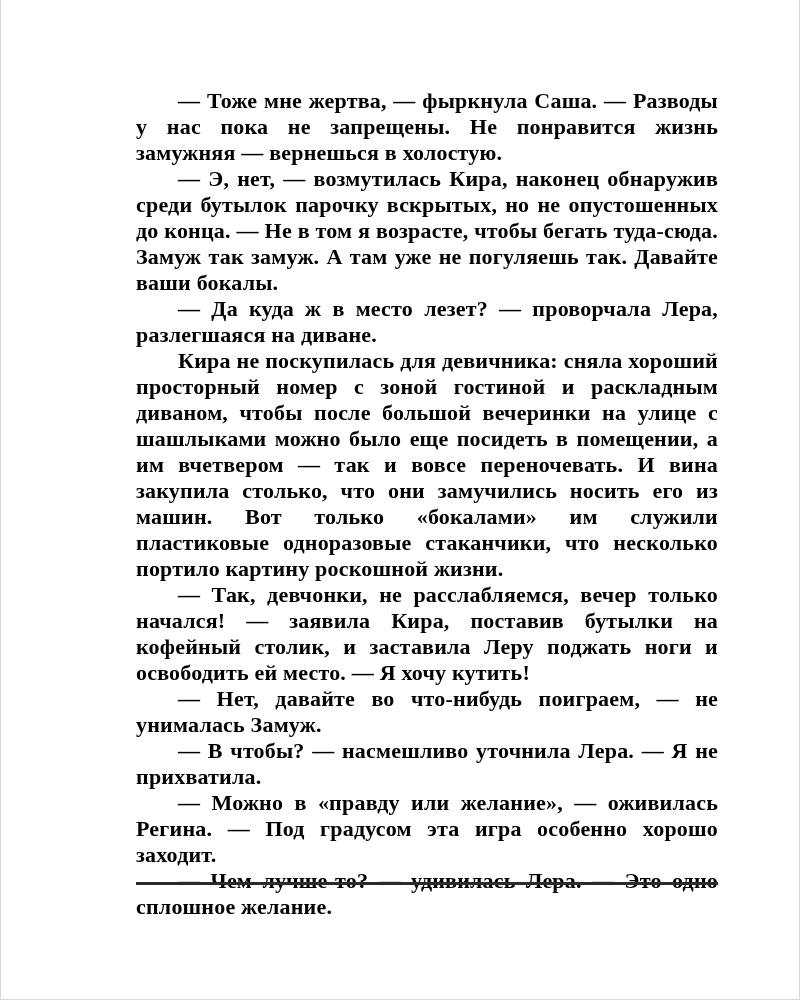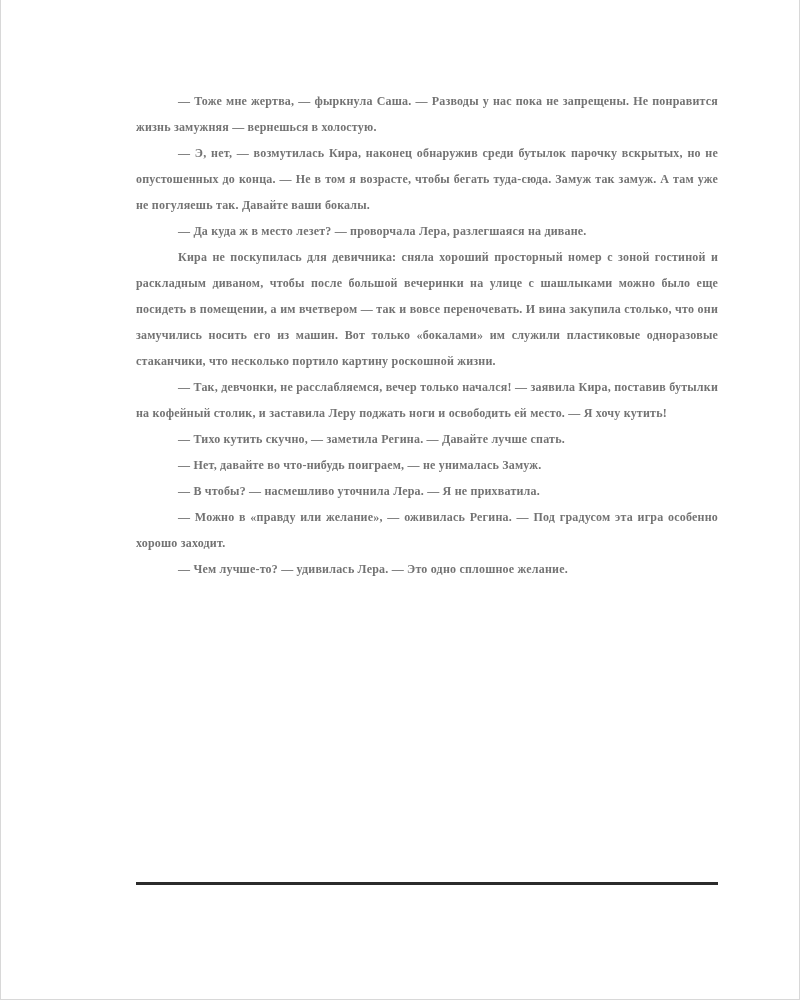--- a/index.html
+++ b/index.html
@@ -17,22 +17,22 @@
     border-right: 1px solid #d8d8d8;
     border-bottom: 1px solid #d8d8d8;
     font-family: "Liberation Serif", "DejaVu Serif", serif;
     overflow: hidden;
   }
   .text-block {
     position: absolute;
     top: 88px;
     left: 135px;
     width: 582px;
-    color: #737373;
-    font-size: 12px;
+    color: #000000;
+    font-size: 22px;
     line-height: 26px;
     font-weight: 600;
     text-align: justify;
     letter-spacing: 0.2px;
   }
   .text-block p {
     margin: 0;
     padding: 0;
     text-indent: 42px;
   }
@@ -70,21 +70,20 @@
 <body>
 
 <div class="page">
 
   <div class="text-block">
     <p>— Тоже мне жертва, — фыркнула Саша. — Разводы у нас пока не запрещены. Не понравится жизнь замужняя — вернешься в холостую.</p>
     <p>— Э, нет, — возмутилась Кира, наконец обнаружив среди бутылок парочку вскрытых, но не опустошенных до конца. — Не в том я возрасте, чтобы бегать туда-сюда. Замуж так замуж. А там уже не погуляешь так. Давайте ваши бокалы.</p>
     <p>— Да куда ж в место лезет? — проворчала Лера, разлегшаяся на диване.</p>
     <p>Кира не поскупилась для девичника: сняла хороший просторный номер с зоной гостиной и раскладным диваном, чтобы после большой вечеринки на улице с шашлыками можно было еще посидеть в помещении, а им вчетвером — так и вовсе переночевать. И вина закупила столько, что они замучились носить его из машин. Вот только «бокалами» им служили пластиковые одноразовые стаканчики, что несколько портило картину роскошной жизни.</p>
     <p>— Так, девчонки, не расслабляемся, вечер только начался! — заявила Кира, поставив бутылки на кофейный столик, и заставила Леру поджать ноги и освободить ей место. — Я хочу кутить!</p>
-    <p>— Тихо кутить скучно, — заметила Регина. — Давайте лучше спать.</p>
     <p>— Нет, давайте во что-нибудь поиграем, — не унималась Замуж.</p>
     <p>— В чтобы? — насмешливо уточнила Лера. — Я не прихватила.</p>
     <p>— Можно в «правду или желание», — оживилась Регина. — Под градусом эта игра особенно хорошо заходит.</p>
     <p>— Чем лучше-то? — удивилась Лера. — Это одно сплошное желание.</p>
   </div>
 
   <div class="footer">
     <hr class="footer-rule">
   </div>
 

